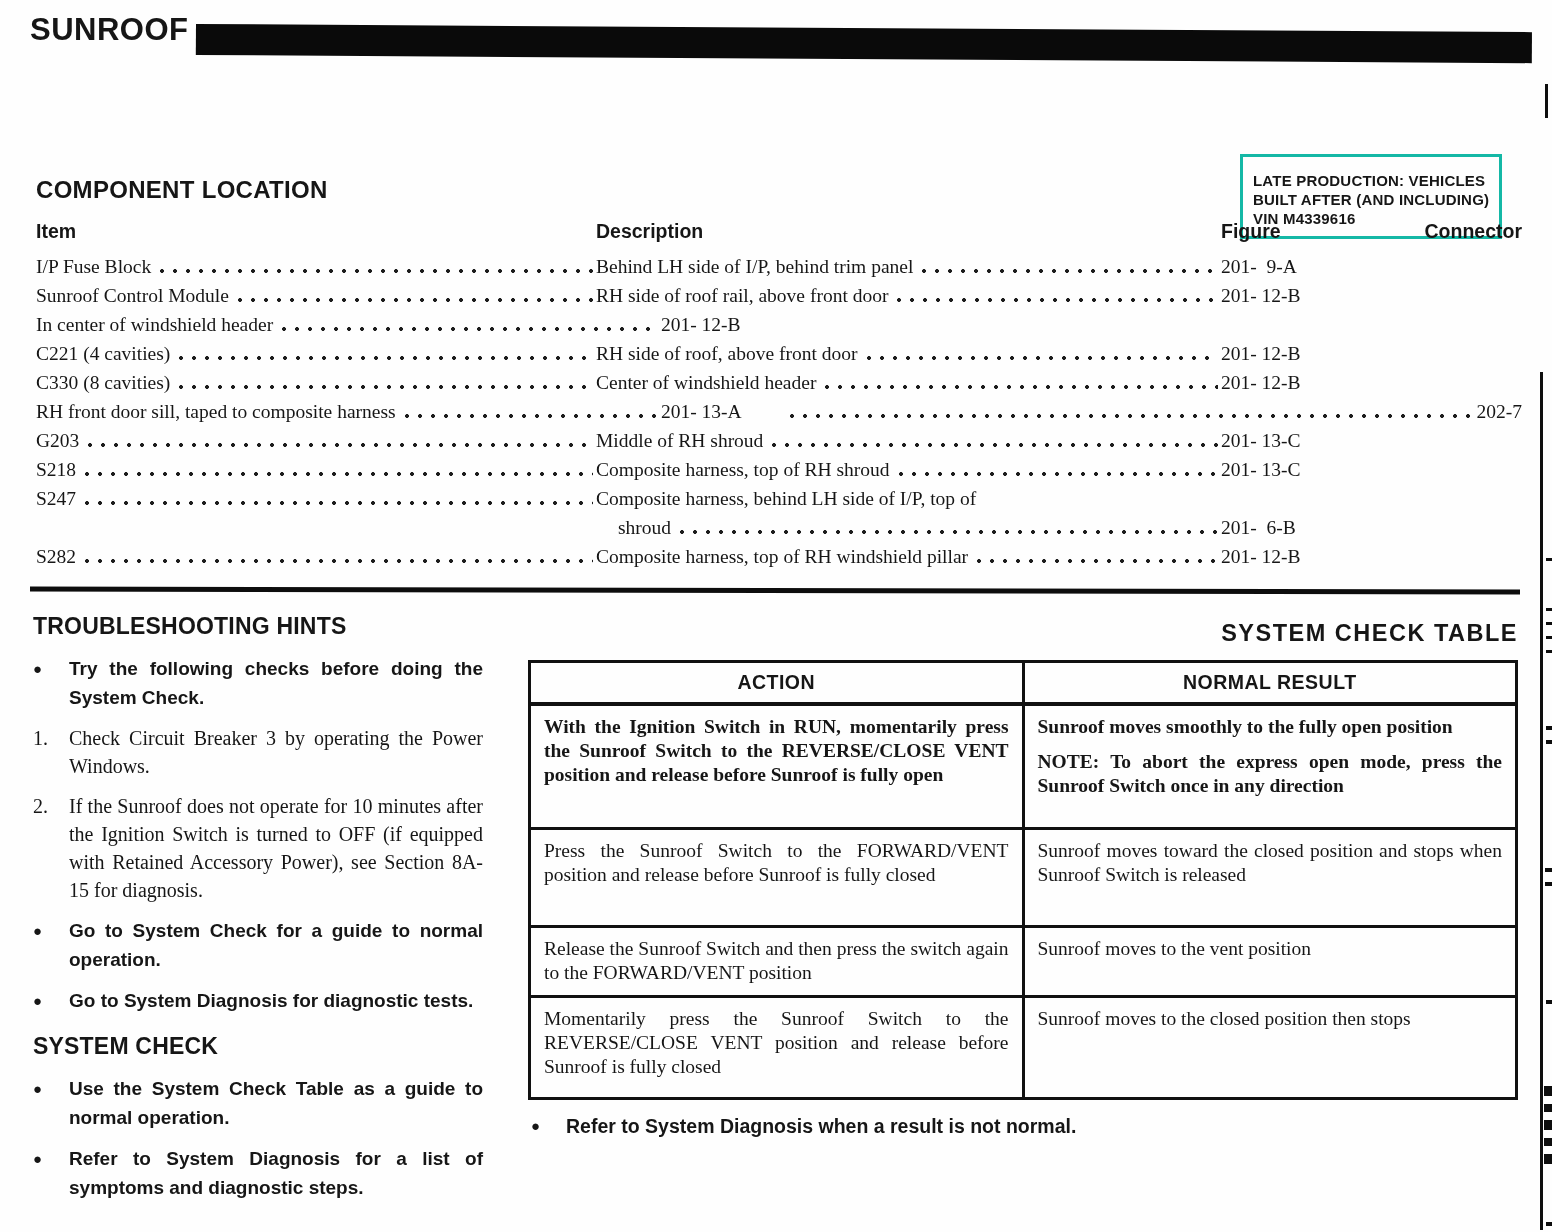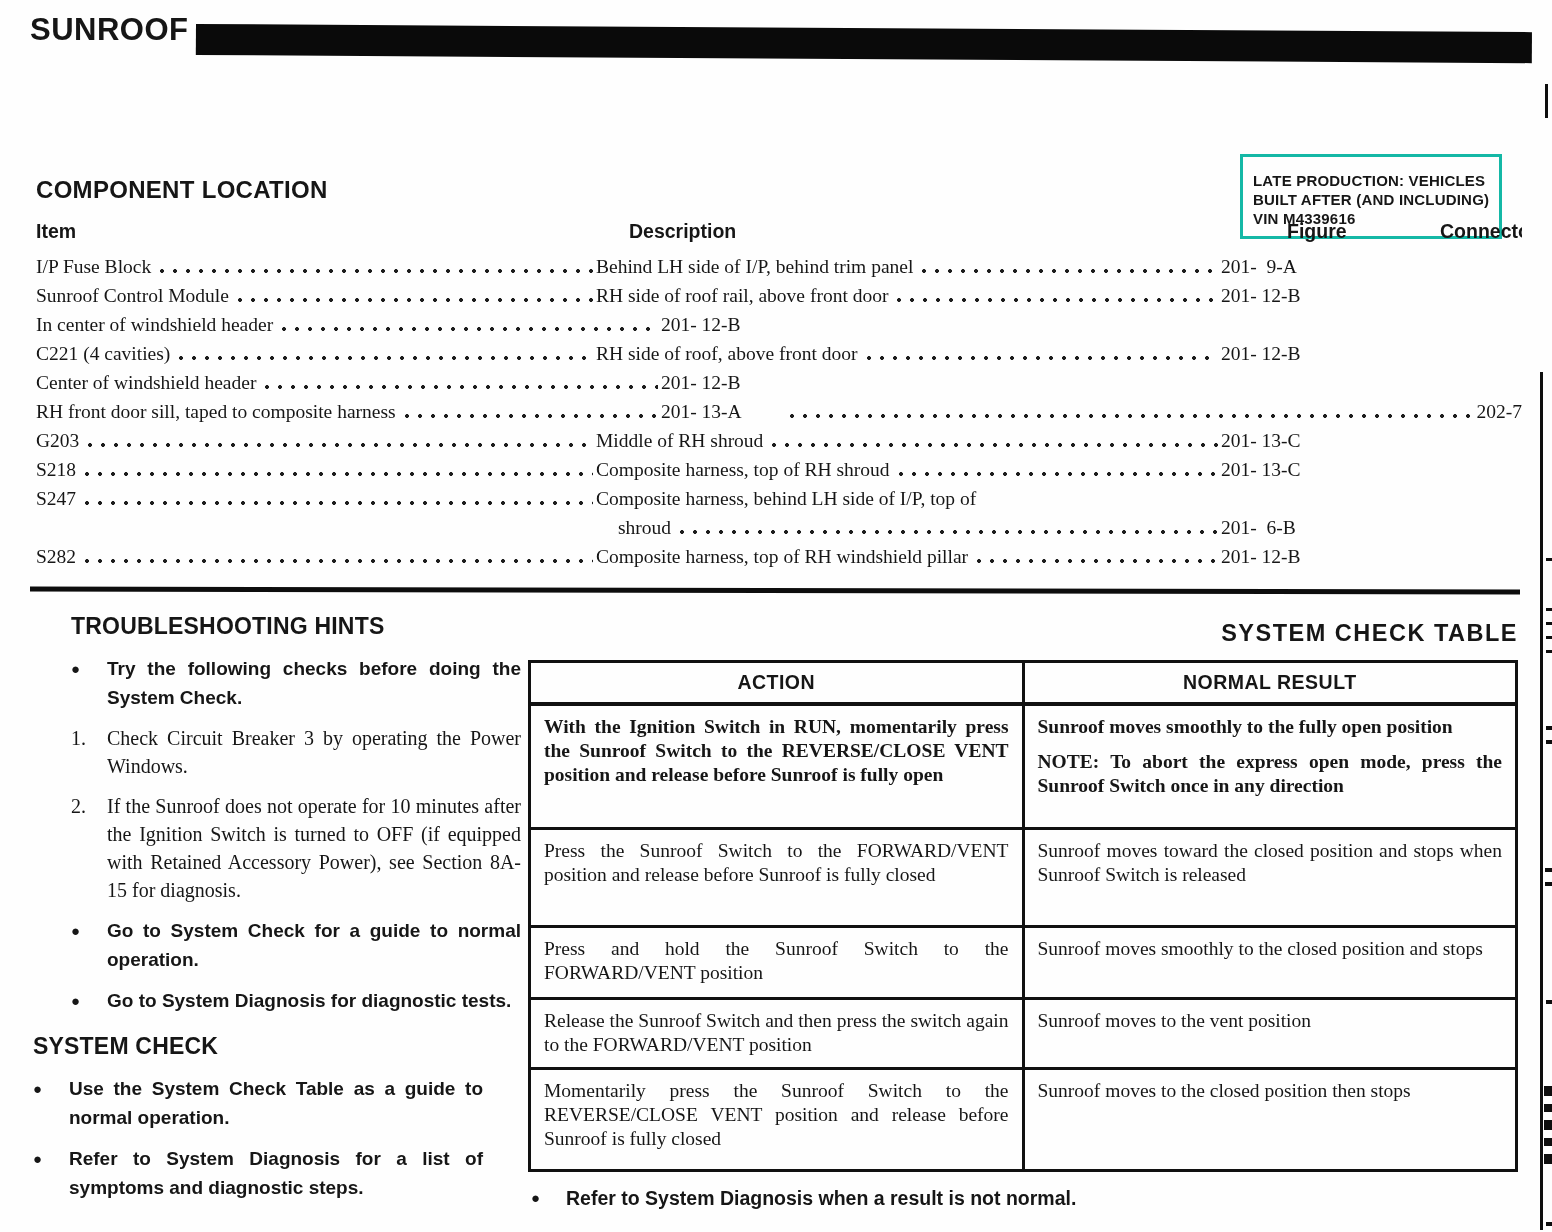--- a/index.html
+++ b/index.html
@@ -8,36 +8,36 @@
   
   .hdr-title{position:absolute;left:30px;top:12px;font:700 31px "Liberation Sans",sans-serif;letter-spacing:.5px;}
   .hdr-bar{position:absolute;left:196px;top:24px;width:1336px;height:31px;background:#0a0a0a;transform:rotate(.35deg);transform-origin:left top;}
 
   
   .late-box{position:absolute;left:1240px;top:126px;width:238px;border:3px solid #14b8a6;padding:14px 8px 8px 10px;font:700 15px/19px "Liberation Sans",sans-serif;letter-spacing:.2px;margin-top:28px;}
 
   
   .comp{position:absolute;left:36px;top:176px;width:1486px;}
   .comp h2{font:700 24px "Liberation Sans",sans-serif;margin:0 0 16px 0;letter-spacing:.3px;}
-  .cl-head{display:flex;font:700 19.5px "Liberation Sans",sans-serif;margin-bottom:9px;gap:33px;}
+  .cl-head{display:flex;font:700 19.5px "Liberation Sans",sans-serif;margin-bottom:9px;}
   .cl-row{display:flex;align-items:baseline;font:19.5px/29px "Liberation Serif",serif;}
   .c-item{flex:0 0 560px;display:flex;align-items:baseline;overflow:hidden;}
   .c-desc{flex:0 0 625px;display:flex;align-items:baseline;overflow:hidden;}
   .c-fig{flex:0 0 120px;white-space:pre;}
   .c-conn{flex:1 1 auto;display:flex;align-items:baseline;overflow:hidden;}
   .c-conn-h{text-align:right;}
   .txt{white-space:pre;}
   .indent{padding-left:22px;}
   .leader{flex:1 1 auto;align-self:flex-end;height:4px;margin:0 3px 8px 9px;background-image:radial-gradient(circle at 2px 2px,#1c1c1c 1.7px,transparent 2.2px);background-size:13px 4px;background-repeat:repeat-x;}
 
   
   .rule{position:absolute;left:30px;top:588px;width:1490px;height:5px;background:#0d0d0d;transform:rotate(.12deg);}
 
   
-  .hints{position:absolute;left:33px;top:613px;width:452px;margin-left:38px;}
+  .hints{position:absolute;left:33px;top:613px;width:452px;}
   .syscheck{position:absolute;left:33px;top:1033px;width:452px;}
   .hints h3,.syscheck h3{font:700 23px "Liberation Sans",sans-serif;margin:0 0 14px 0;letter-spacing:.2px;}
   .hint{display:flex;margin-bottom:12px;}
   .hint .marker{flex:0 0 36px;}
   .hint .body{flex:1;text-align:justify;padding-right:2px;}
   .hint.bold{font:700 19px/29px "Liberation Sans",sans-serif;}
   .hint.bold .marker{font-size:15px;}
   .hint.serif{font:20px/28px "Liberation Serif",serif;}
 
   
@@ -116,20 +116,24 @@
           <span class="leader"></span>
         </span>
       <span class="c-desc">
           <span class="txt">RH side of roof, above front door</span>
           <span class="leader"></span>
         </span>
       <span class="c-fig">201- 12-B</span>
       <span class="c-conn"></span>
     </div>
     <div class="cl-row">
+      <span class="c-item">
+          <span class="txt">C330 (8 cavities)</span>
+          <span class="leader"></span>
+        </span>
       <span class="c-desc">
           <span class="txt">Center of windshield header</span>
           <span class="leader"></span>
         </span>
       <span class="c-fig">201- 12-B</span>
       <span class="c-conn"></span>
     </div>
     <div class="cl-row">
       <span class="c-desc">
           <span class="txt">RH front door sill, taped to composite harness</span>
@@ -255,28 +259,20 @@
             <p>Sunroof moves smoothly to the fully open position</p>
             <p class="note">NOTE: To abort the express open mode, press the Sunroof Switch once in any direction</p>
           </td>
         </tr>
         <tr class="r2">
           <td>
               <p>Press the Sunroof Switch to the FORWARD/VENT position and release before Sunroof is fully closed</p>
             </td>
           <td>
               <p>Sunroof moves toward the closed position and stops when Sunroof Switch is released</p>
-            </td>
-        </tr>
-        <tr class="r3">
-          <td>
-              <p>Press and hold the Sunroof Switch to the FORWARD/VENT position</p>
-            </td>
-          <td>
-              <p>Sunroof moves smoothly to the closed position and stops</p>
             </td>
         </tr>
         <tr class="r4">
           <td>
               <p>Release the Sunroof Switch and then press the switch again to the FORWARD/VENT position</p>
             </td>
           <td>
               <p>Sunroof moves to the vent position</p>
             </td>
         </tr>

